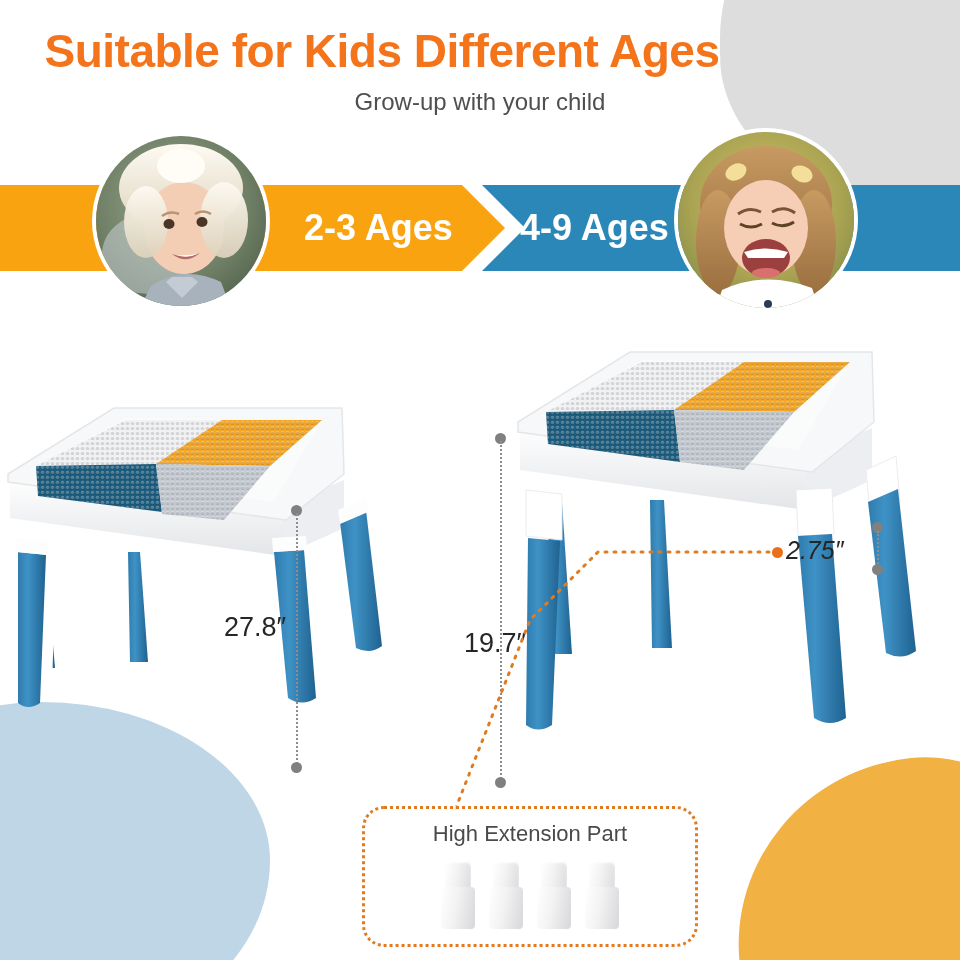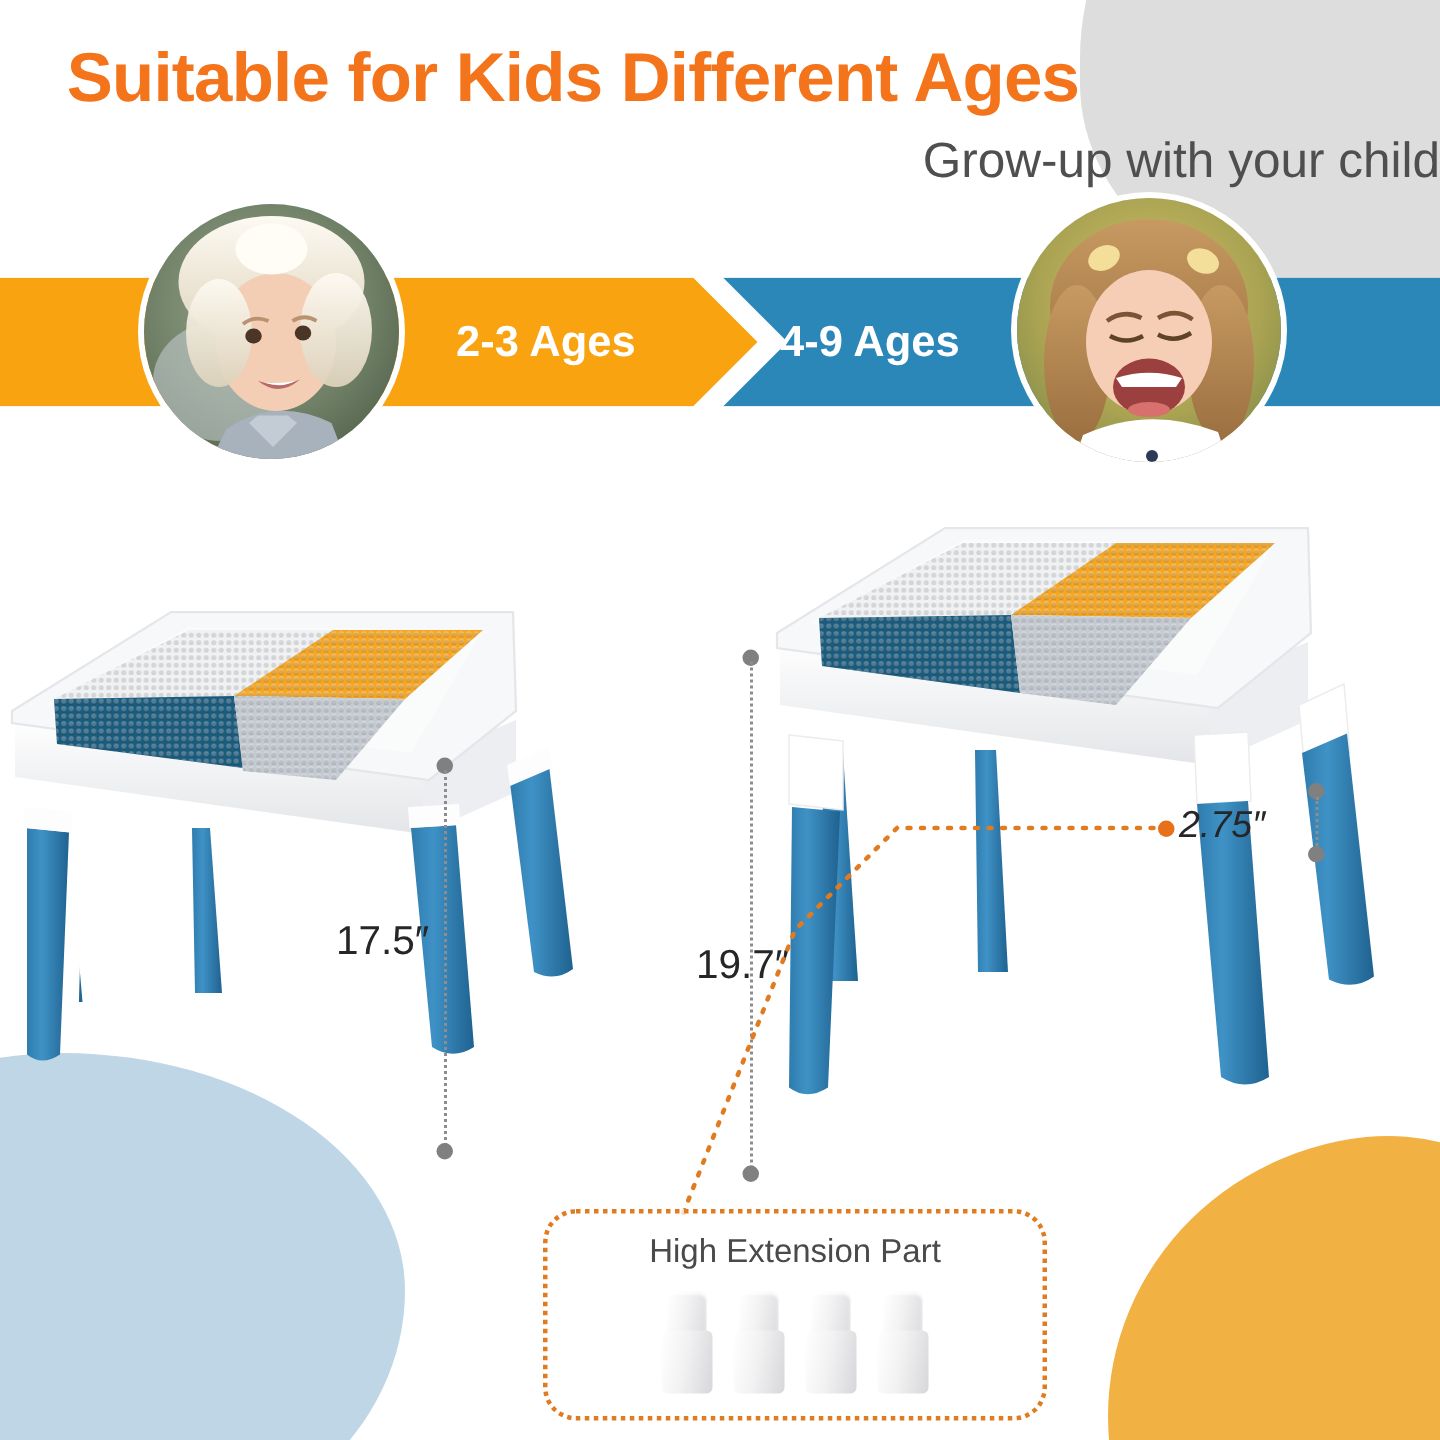--- a/index.html
+++ b/index.html
@@ -60,22 +60,22 @@
     text-shadow:
       2px 0 0 #fff, -2px 0 0 #fff, 0 2px 0 #fff, 0 -2px 0 #fff,
       2px 2px 0 #fff, -2px -2px 0 #fff, 2px -2px 0 #fff, -2px 2px 0 #fff;
     white-space: nowrap;
   }
   .subheading {
     position: absolute;
     top: 88px;
     left: 0;
     width: 960px;
-    text-align: right;
-    font-size: 33px;
+    text-align: center;
+    font-size: 24px;
     color: #4f4f4f;
     white-space: nowrap;
   }
 
   
   .banner {
     position: absolute;
     left: 0;
     top: 185px;
     width: 960px;
@@ -97,21 +97,21 @@
     width: 478px;
     height: 86px;
     background: #2B87B8;
     clip-path: polygon(0 0, 43px 43px, 0 86px, 478px 86px, 478px 0);
   }
   .banner-label {
     position: absolute;
     top: 0;
     height: 86px;
     line-height: 86px;
-    font-size: 29px;
+    font-size: 36px;
     font-weight: bold;
     color: #ffffff;
     white-space: nowrap;
   }
   .label-left  { left: 304px; }
   .label-right { left: 520px; }
 
   
   .photo {
     position: absolute;
@@ -320,21 +320,21 @@
     <path d="M340 122 l26 -12 l16 136 q-12 9 -26 2 z" fill="url(#legG)"></path>
 
     <path d="M16 138 l32 3 l0 14 l-32 -3 z" fill="#fdfdfd"></path>
     <path d="M272 138 l34 -2 l1 14 l-34 2 z" fill="#fdfdfd"></path>
     <path d="M338 110 l28 -12 l2 14 l-28 12 z" fill="#fdfdfd"></path>
   </svg>
 
   <div class="dimdot" style="left:291px; top:505px;"></div>
   <div class="dimline" style="left:296px; top:513px; height:251px;"></div>
   <div class="dimdot" style="left:291px; top:762px;"></div>
-  <div class="dimtext" style="left:224px; top:612px;">17.5″</div>
+  <div class="dimtext" style="left:224px; top:612px;">27.8″</div>
 
   <svg style="position:absolute;left:500px;top:340px;" width="440" height="450" viewBox="0 0 440 450">
     <defs>
       <linearGradient id="legG2" x1="0" y1="0" x2="1" y2="0">
         <stop offset="0%" stop-color="#2f7cae"></stop>
         <stop offset="35%" stop-color="#3f92c6"></stop>
         <stop offset="100%" stop-color="#1f6290"></stop>
       </linearGradient>
       <linearGradient id="apronG2" x1="0" y1="0" x2="0" y2="1">
         <stop offset="0%" stop-color="#ffffff"></stop>

